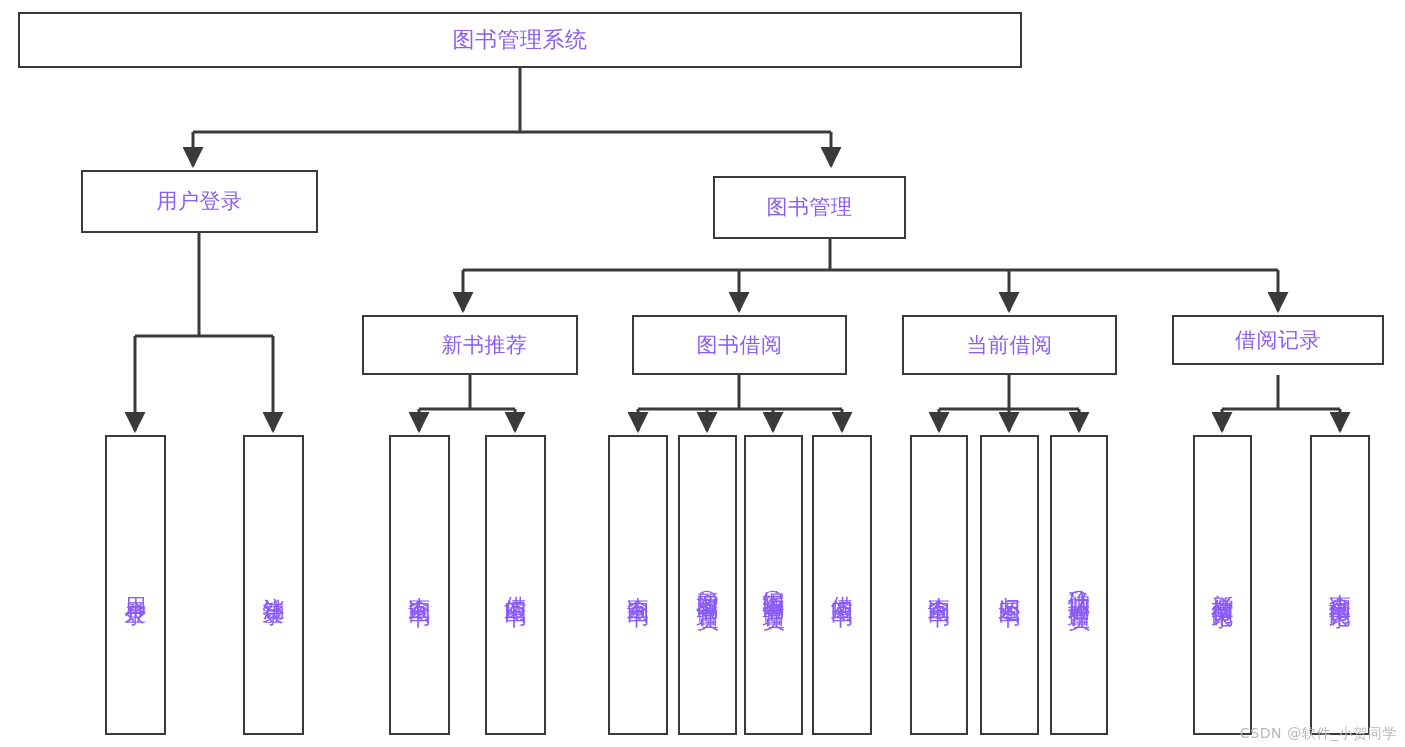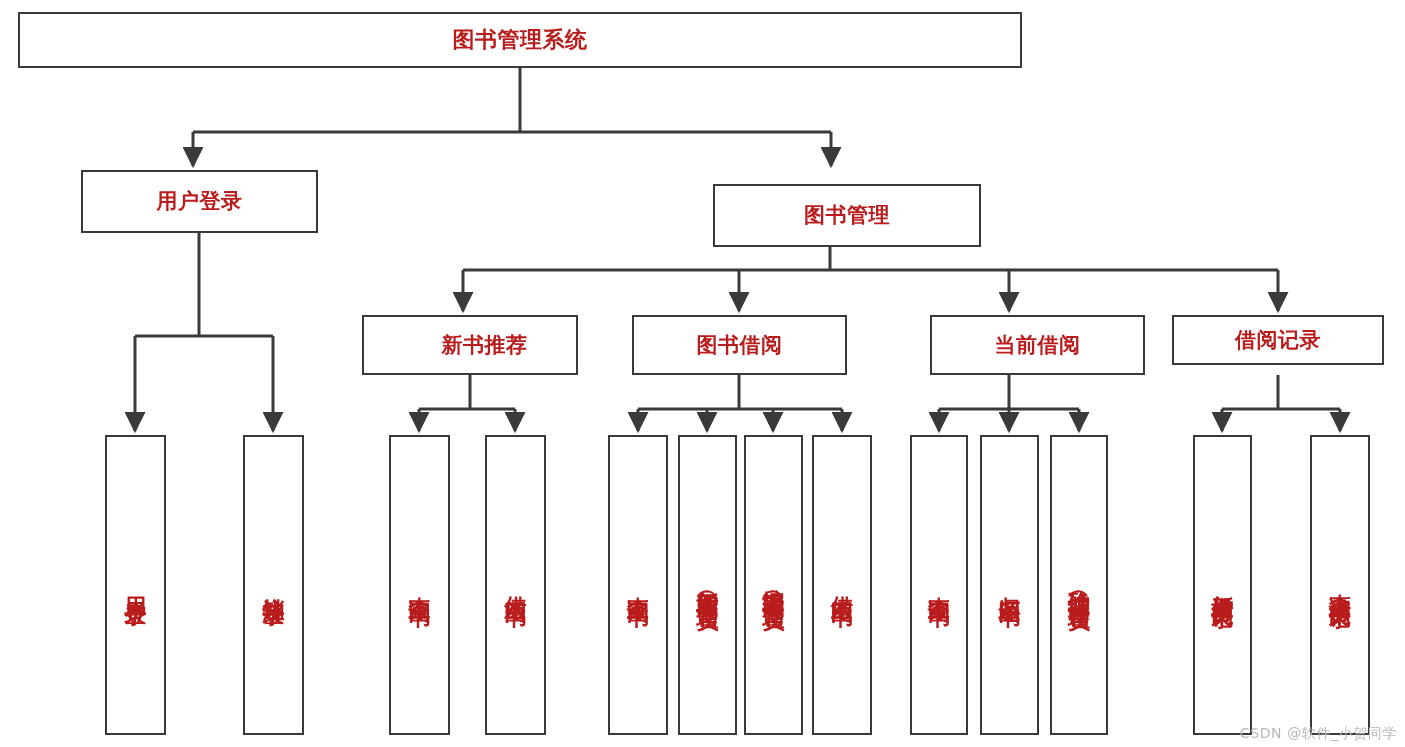--- a/index.html
+++ b/index.html
@@ -35,22 +35,21 @@
     align-items: center;
     justify-content: center;
     color: #3f3f46;
     z-index: 2;
   }
   .node-label {
     font-size: 21px;
     line-height: 1.18;
     letter-spacing: 0.5px;
     white-space: nowrap;
-    color: #b91c1c;
-    font-weight: bold;
+    color: #8b5cf6;
   }
   .node.leaf .node-label {
     writing-mode: vertical-rl;
     text-orientation: upright;
     font-size: 22px;
     letter-spacing: 3px;
     line-height: 1.0;
     white-space: normal;
   }
   .node.root .node-label {
@@ -122,31 +121,31 @@
     </g>
   </svg>
 
   <div class="node root" style="left:18px; top:12px; width:1004px; height:56px;">
     <span class="node-label">图书管理系统</span>
   </div>
 
   <div class="node" style="left:81px; top:170px; width:237px; height:63px;">
     <span class="node-label">用户登录</span>
   </div>
-  <div class="node" style="left:713px; top:184px; width:268px; height:63px;">
+  <div class="node" style="left:713px; top:176px; width:193px; height:63px;">
     <span class="node-label">图书管理</span>
   </div>
 
   <div class="node" style="left:362px; top:315px; width:216px; height:60px;padding-left:29px;">
     <span class="node-label">新书推荐</span>
   </div>
   <div class="node" style="left:632px; top:315px; width:215px; height:60px;">
     <span class="node-label">图书借阅</span>
   </div>
-  <div class="node" style="left:930px; top:315px; width:215px; height:60px;">
+  <div class="node" style="left:902px; top:315px; width:215px; height:60px;">
     <span class="node-label">当前借阅</span>
   </div>
   <div class="node" style="left:1172px; top:315px; width:212px; height:50px;">
     <span class="node-label">借阅记录</span>
   </div>
 
   <div class="node leaf" style="left:105px; top:435px; width:61px; height:300px;">
     <span class="node-label">用户登录</span>
   </div>
   <div class="node leaf" style="left:243px; top:435px; width:61px; height:300px;">

